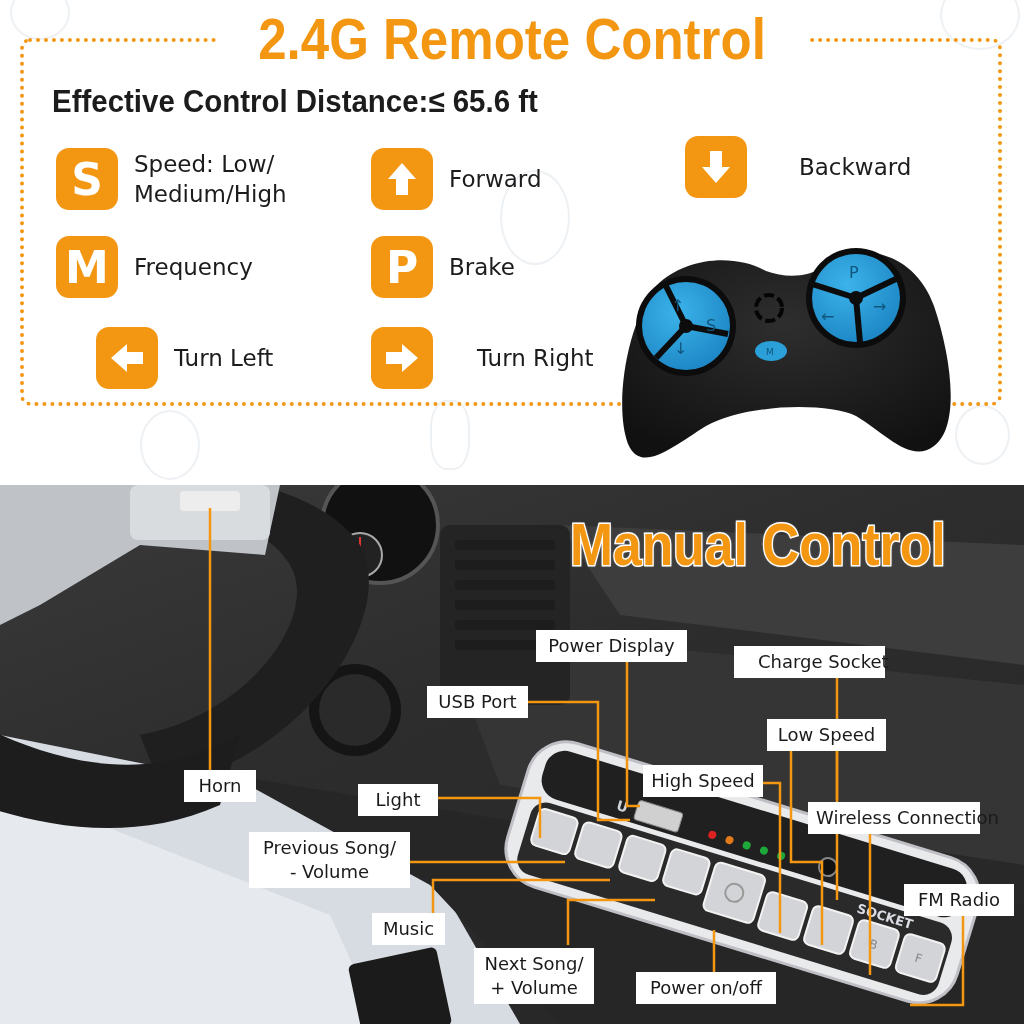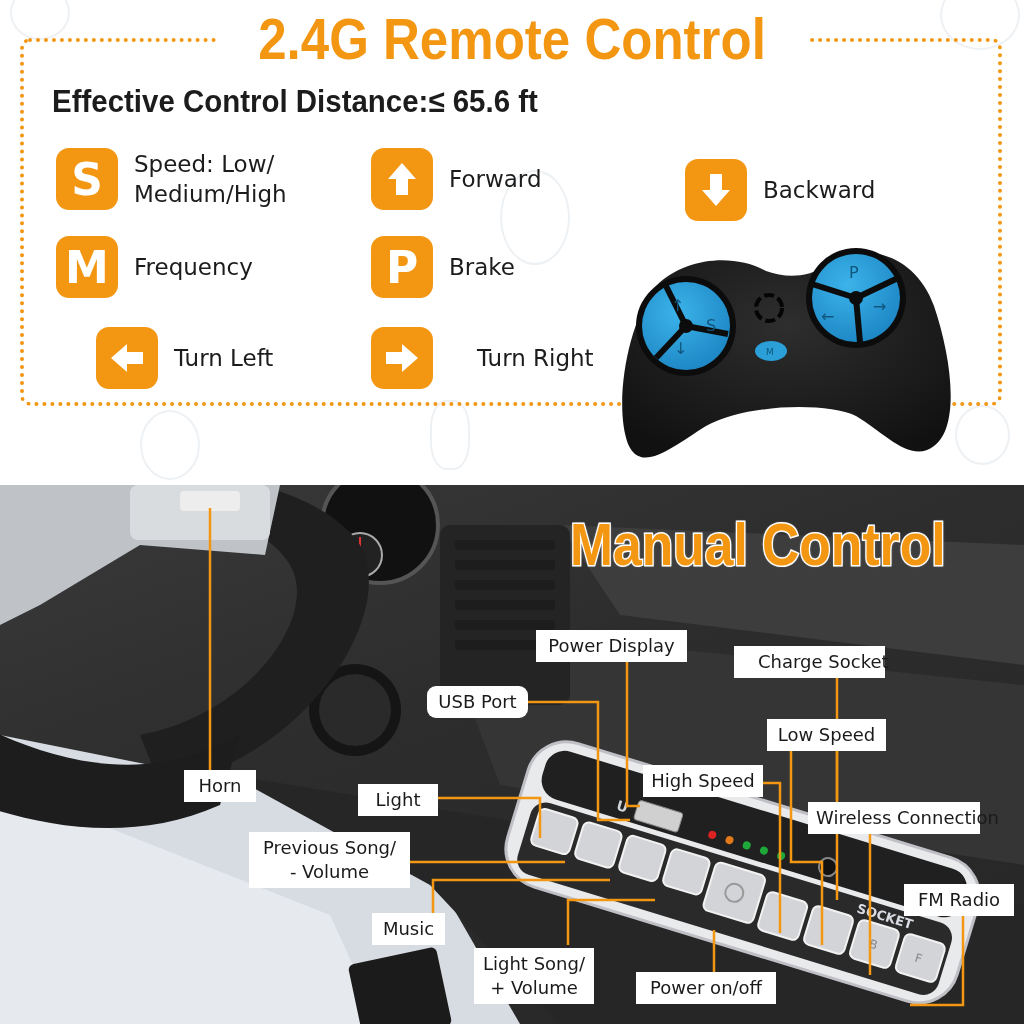--- a/index.html
+++ b/index.html
@@ -87,21 +87,21 @@
 Medium/High</div>
   </div>
   <div class="legend-item" style="left:371px;top:148px;">
     <div class="legend-icon">
       <svg viewBox="0 0 40 40">
           <path d="M20 4 L34 20 L26 20 L26 36 L14 36 L14 20 L6 20 Z" fill="#fff"></path>
         </svg>
     </div>
     <div class="legend-label">Forward</div>
   </div>
-  <div class="legend-item" style="left:685px;top:159px;">
+  <div class="legend-item" style="left:685px;top:136px;gap:36px;">
     <div class="legend-icon">
       <svg viewBox="0 0 40 40">
           <path d="M20 36 L34 20 L26 20 L26 4 L14 4 L14 20 L6 20 Z" fill="#fff"></path>
         </svg>
     </div>
     <div class="legend-label">Backward</div>
   </div>
   <div class="legend-item" style="left:56px;top:236px;">
     <div class="legend-icon">M</div>
     <div class="legend-label">Frequency</div>
@@ -267,24 +267,24 @@
 
     <polyline points="963,915 963,1005 910,1005"></polyline>
   </g>
 </svg>
 
 <div class="manual-title">Manual Control</div>
 
 <div class="callout" style="left:184px;top:770px;width:72px;">Horn</div>
 <div class="callout" style="left:536px;top:630px;width:151px;">Power Display</div>
 <div class="callout" style="left:734px;top:646px;width:151px;padding-left:24px;">Charge Socket</div>
-<div class="callout" style="left:427px;top:686px;width:101px;border-radius:9px;">USB Port</div>
+<div class="callout" style="left:427px;top:686px;width:101px;">USB Port</div>
 <div class="callout" style="left:767px;top:719px;width:119px;">Low Speed</div>
 <div class="callout" style="left:358px;top:784px;width:80px;">Light</div>
 <div class="callout" style="left:643px;top:765px;width:120px;">High Speed</div>
 <div class="callout" style="left:808px;top:802px;width:172px;">Wireless Connection</div>
 <div class="callout" style="left:249px;top:832px;width:161px;white-space:pre-line;">Previous Song/
 - Volume</div>
 <div class="callout" style="left:904px;top:884px;width:110px;">FM Radio</div>
 <div class="callout" style="left:372px;top:913px;width:73px;">Music</div>
-<div class="callout" style="left:474px;top:948px;width:120px;white-space:pre-line;">Light Song/
+<div class="callout" style="left:474px;top:948px;width:120px;white-space:pre-line;">Next Song/
 + Volume</div>
 <div class="callout" style="left:636px;top:972px;width:140px;">Power on/off</div>
 
 </body></html>

